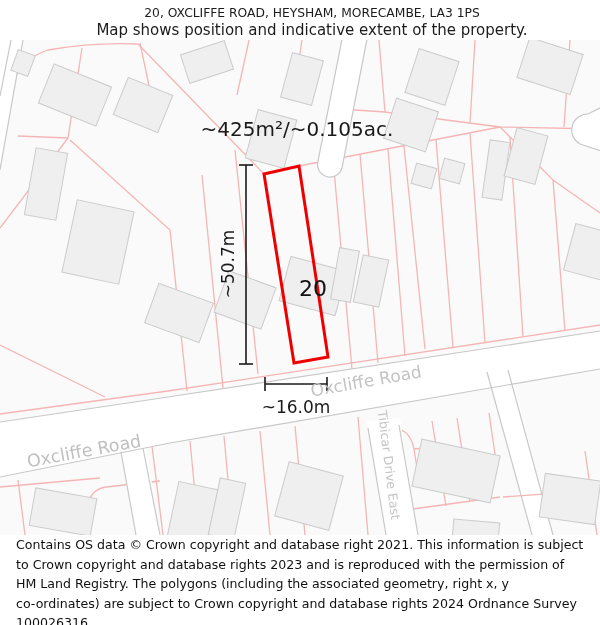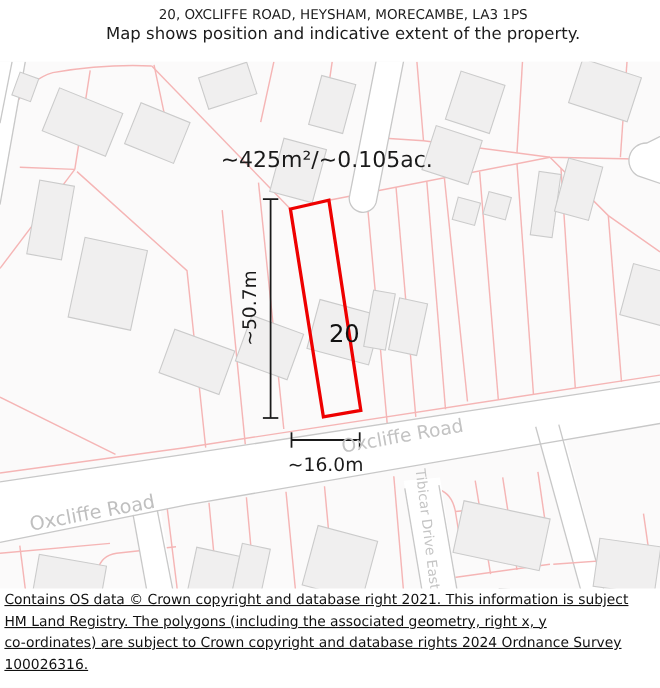--- a/index.html
+++ b/index.html
@@ -8,29 +8,29 @@
     background:#ffffff;
     font-family:"DejaVu Sans","Liberation Sans",sans-serif;
   }
   .title-block{
     position:absolute;top:0;left:12px;width:600px;height:40px;
     background:#ffffff;z-index:3;text-align:center;
   }
   .title-line1{position:absolute;top:6px;left:0;width:100%;font-size:12.3px;color:#1c1c1c;}
   .title-line2{position:absolute;top:21px;left:0;width:100%;font-size:15px;color:#1c1c1c;}
   .map-wrap{
-    position:absolute;top:56px;left:0;width:600px;height:495px;overflow:hidden;
+    position:absolute;top:40px;left:0;width:600px;height:495px;overflow:hidden;
     background:#fbfafa;
   }
   .footer-block{
     position:absolute;top:535px;left:0;width:600px;height:90px;overflow:hidden;
     background:#ffffff;z-index:3;
   }
   .footer-line{
-    font-size:12.6px;line-height:19.5px;color:#111;padding:0 4px;white-space:nowrap;text-decoration:underline;
+    font-size:12.6px;line-height:19.5px;color:#111;padding:0 16px;white-space:nowrap;
   }
   svg text{user-select:none;}
 </style>
 </head>
 <body>
 
 <div class="title-block">
   <div class="title-line1">20, OXCLIFFE ROAD, HEYSHAM, MORECAMBE, LA3 1PS</div>
   <div class="title-line2">Map shows position and indicative extent of the property.</div>
 </div>
@@ -139,16 +139,17 @@
       <text x="228" y="264" fill="#1a1a1a" font-size="17" text-anchor="middle" dominant-baseline="central" font-family="&quot;DejaVu Sans&quot;,&quot;Liberation Sans&quot;,sans-serif" transform="rotate(-90 228 264)">~50.7m</text>
       <text x="296" y="407" fill="#1a1a1a" font-size="17" text-anchor="middle" dominant-baseline="central" font-family="&quot;DejaVu Sans&quot;,&quot;Liberation Sans&quot;,sans-serif" transform="rotate(0 296 407)">~16.0m</text>
       <text x="84" y="451" fill="#bfbfbf" font-size="17.5" text-anchor="middle" dominant-baseline="central" font-family="&quot;DejaVu Sans&quot;,&quot;Liberation Sans&quot;,sans-serif" transform="rotate(-10.5 84 451)">Oxcliffe Road</text>
       <text x="366" y="381" fill="#c3c3c3" font-size="17" text-anchor="middle" dominant-baseline="central" font-family="&quot;DejaVu Sans&quot;,&quot;Liberation Sans&quot;,sans-serif" transform="rotate(-10 366 381)">Oxcliffe Road</text>
       <text x="389" y="465" fill="#c5c5c5" font-size="12.5" text-anchor="middle" dominant-baseline="central" font-family="&quot;DejaVu Sans&quot;,&quot;Liberation Sans&quot;,sans-serif" transform="rotate(83 389 465)">Tibicar Drive East</text>
     </svg>
 </div>
 
 <div class="footer-block">
     <div class="footer-line">Contains OS data © Crown copyright and database right 2021. This information is subject</div>
+    <div class="footer-line">to Crown copyright and database rights 2023 and is reproduced with the permission of</div>
     <div class="footer-line">HM Land Registry. The polygons (including the associated geometry, right x, y</div>
     <div class="footer-line">co-ordinates) are subject to Crown copyright and database rights 2024 Ordnance Survey</div>
     <div class="footer-line">100026316.</div>
   </div>
 
 </body></html>

